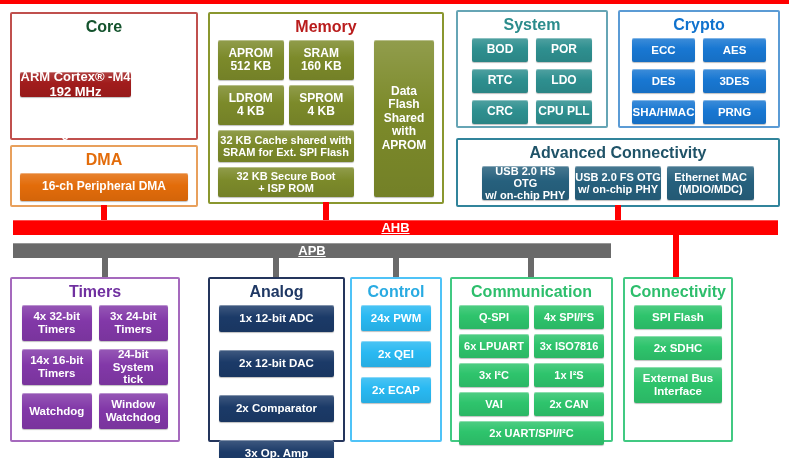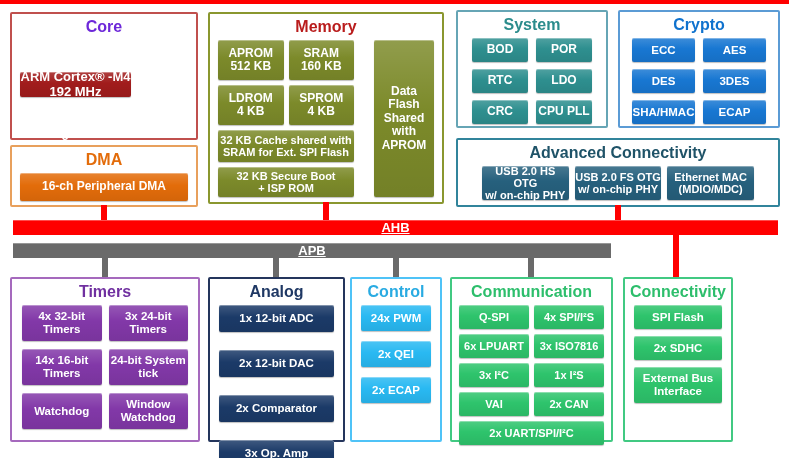--- a/index.html
+++ b/index.html
@@ -20,21 +20,21 @@
   .c-dma{background-color:var(--dma-orange);}
   .c-mem{background-color:var(--memory-olive);}
   .c-sys{background-color:var(--system-teal);}
   .c-cry{background-color:var(--crypto-blue);}
   .c-adv{background-color:var(--advconn-steel);}
   .c-tim{background-color:var(--timers-purple);}
   .c-ana{background-color:var(--analog-navy);}
   .c-ctl{background-color:var(--control-cyan);}
   .c-com{background-color:var(--comm-green);}
 
-  .g-core{border-color:#C0504D;} .g-core .gtitle{color:#6d28d9;}
+  .g-core{border-color:#C0504D;} .g-core .gtitle{color:#14532d;}
   .g-dma{border-color:#E8A05C;} .g-dma .gtitle{color:#E36C0A;}
   .g-memory{border-color:#8A972F;} .g-memory .gtitle{color:#b91c1c;}
   .g-system{border-color:#66A5B5;} .g-system .gtitle{color:#2B8C8C;}
   .g-crypto{border-color:#5B9BD5;} .g-crypto .gtitle{color:#0F72CE;}
   .g-advconn{border-color:#31849B;} .g-advconn .gtitle{color:#1F5368;}
   .g-timers{border-color:#A569BD;} .g-timers .gtitle{color:#7030A0;}
   .g-analog{border-color:#24355C;} .g-analog .gtitle{color:#1F3864;}
   .g-control{border-color:#4FC3F7;} .g-control .gtitle{color:#29ABE2;}
   .g-comm,.g-conn{border-color:#41C982;} .g-comm .gtitle,.g-conn .gtitle{color:#2DBE6C;}
 
@@ -63,21 +63,21 @@
   .adv-grid{display:grid;grid-template-columns:1fr 1fr 1fr;gap:6px;padding:0 24px 5px;font-size:11px;}
   .adv-grid .cell{height:34px;}
 
   .bus{position:absolute;color:#fff;font-weight:bold;font-size:13px;display:flex;align-items:center;justify-content:center;
        box-shadow:inset 0 1px 0 rgba(255,255,255,.3);text-decoration:underline;}
   #bus-ahb{left:13px;top:220px;width:765px;height:15px;background:var(--bus-ahb-red);}
   #bus-apb{left:13px;top:243px;width:598px;height:15px;background:var(--bus-apb-gray);}
   .stub{position:absolute;width:6px;}
   .stub.red{background:var(--bus-ahb-red);} .stub.gray{background:var(--bus-apb-gray);}
 
-  #g-timers{left:10px;top:277px;width:190px;height:165px;}
+  #g-timers{left:10px;top:277px;width:170px;height:165px;}
   .tim-grid{display:grid;grid-template-columns:1fr 1fr;grid-template-rows:36px 36px 36px;gap:8px 7px;padding:0 10px 8px;font-size:11.5px;}
 
   #g-analog{left:208px;top:277px;width:137px;height:165px;}
   .ana-grid{display:grid;grid-template-rows:repeat(4,27px);gap:18px;padding:0 9px;font-size:11.5px;}
 
   #g-control{left:350px;top:277px;width:92px;height:165px;}
   .ctl-grid{display:grid;grid-template-rows:repeat(3,26px);gap:10px;padding:0 9px;font-size:11.5px;align-content:start;}
 
   #g-comm{left:450px;top:277px;width:163px;height:165px;}
   .com-grid{display:grid;grid-template-columns:1fr 1fr;grid-template-rows:repeat(5,24px);gap:5px;padding:0 7px;font-size:11px;}
@@ -144,21 +144,21 @@
   </div>
 
   <div class="group g-crypto" id="g-crypto">
     <div class="gtitle">Crypto</div>
     <div class="cry-grid">
       <div class="cell c-cry">ECC</div>
       <div class="cell c-cry">AES</div>
       <div class="cell c-cry">DES</div>
       <div class="cell c-cry">3DES</div>
       <div class="cell c-cry">SHA/HMAC</div>
-      <div class="cell c-cry">ECAP</div>
+      <div class="cell c-cry">PRNG</div>
     </div>
   </div>
 
   <div class="group g-advconn" id="g-advconn">
     <div class="gtitle">Advanced Connectivity</div>
     <div class="adv-grid">
       <div class="cell c-adv">USB 2.0 HS OTG
 w/ on-chip PHY</div>
       <div class="cell c-adv">USB 2.0 FS OTG
 w/ on-chip PHY</div>

